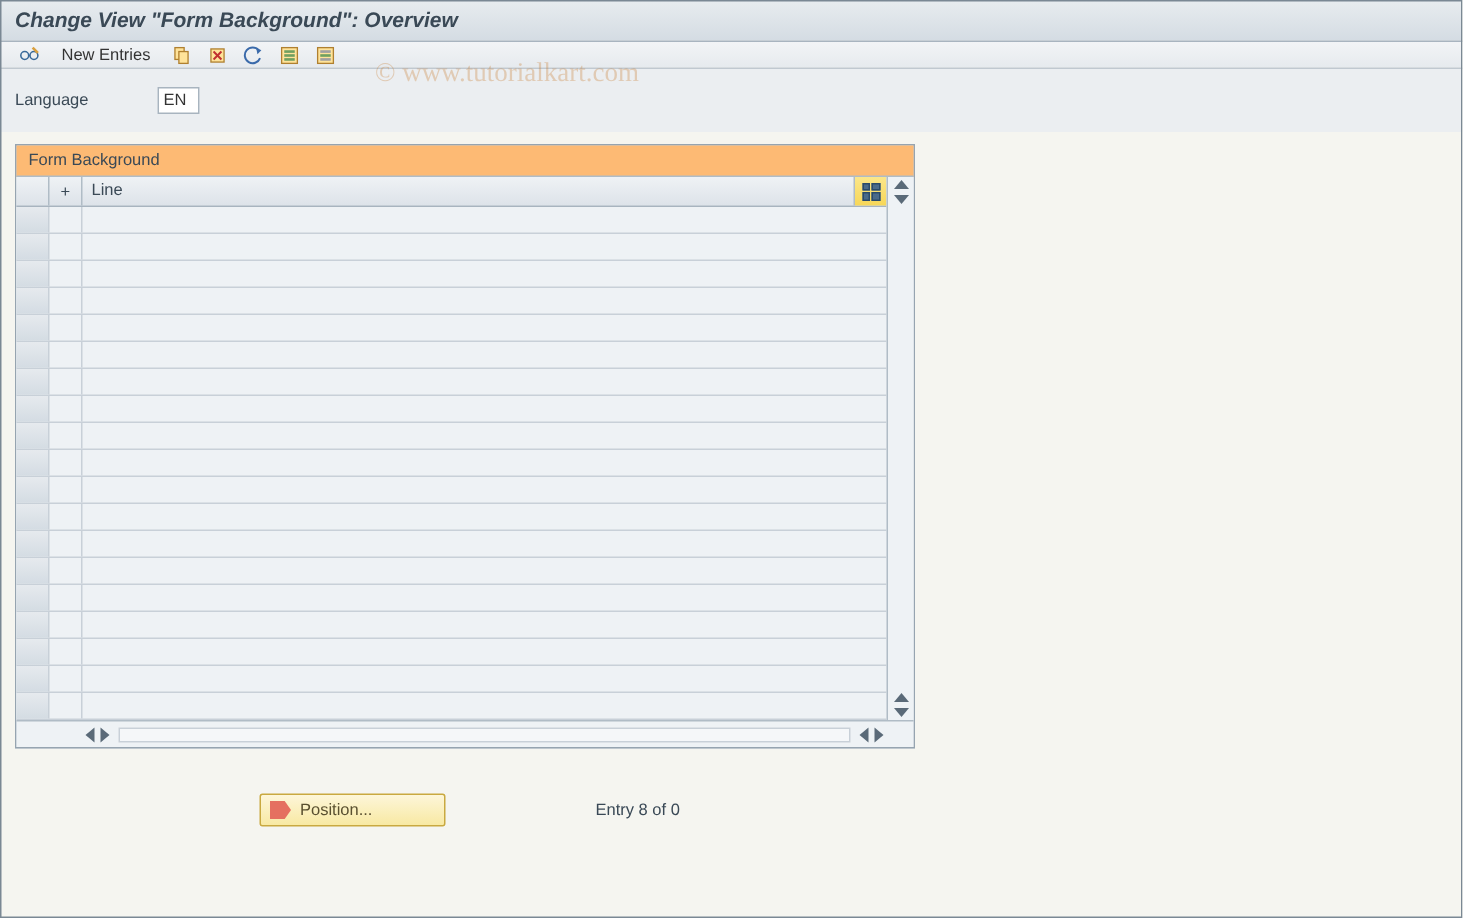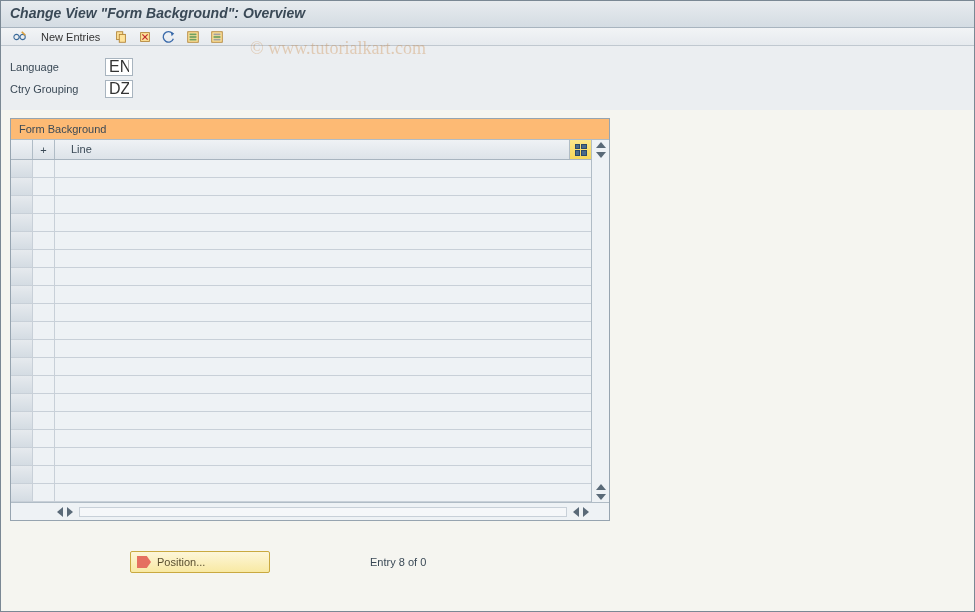--- a/index.html
+++ b/index.html
@@ -76,21 +76,21 @@
     }
     .form-label {
       width: 95px;
       color: #3a4956;
     }
     .form-input {
       border: 1px solid #a8b4bf;
       background: #fff;
       height: 18px;
       width: 28px;
-      font-size: 16px;
+      font-size: 11px;
       padding: 0 3px;
       text-align: left;
       color: #333;
     }
     .form-input.empty { width: 38px; background: #e3e7eb; }
     .table-container {
       margin: 8px 10px 0 10px;
       width: 600px;
       border: 1px solid #96a4b0;
       background: #d9e1e8;
@@ -124,21 +124,20 @@
       border-right: 1px solid #b0bcc6;
       display: flex;
       align-items: center;
       justify-content: center;
       color: #3a4956;
     }
     .th-line {
       flex: 1;
       padding: 3px 6px;
       color: #3a4956;
-      margin-left: 10px;
     }
     .th-cfg {
       width: 22px;
       border-left: 1px solid #b0bcc6;
       display: flex;
       align-items: center;
       justify-content: center;
       background: linear-gradient(to bottom, #fbe68a 0%, #f7d758 100%);
     }
     .cfg-icon {
@@ -202,32 +201,33 @@
     .hscroll .harrow.right { border-left: 6px solid #5a6a78; }
     .hscroll .track { flex: 1; margin: 0 4px; background: #f5f7f9; height: 10px; border: 1px solid #c8d0d8; }
     .footer {
       margin-top: 30px;
       padding-left: 130px;
       display: flex;
       align-items: center;
       gap: 100px;
     }
     .pos-btn {
-      width: 140px;
+      width: 124px;
       height: 22px;
       border: 1px solid #c9a940;
       background: linear-gradient(to bottom, #fdf6d9 0%, #f8e9a3 100%);
       cursor: pointer;
       font-size: 11px;
       color: #5a5030;
       display: inline-flex;
       align-items: center;
       gap: 6px;
       padding: 0 6px;
       border-radius: 2px;
+      margin-left: 43px;
     }
     .pos-btn .picon {
       width: 14px; height: 12px;
       background: #e57060;
       clip-path: polygon(0 0, 70% 0, 100% 50%, 70% 100%, 0 100%);
     }
     .entry-text { color: #3a4956; }
     .outer-border {
       position: absolute;
       inset: 0;
@@ -291,24 +291,20 @@
     </svg>
   </button>
 </div>
 
 <div class="watermark">© www.tutorialkart.com</div>
 
 <div class="form-area">
   <div class="form-row">
     <span class="form-label">Language</span>
     <input class="form-input" readonly="" value="EN" style="">
-  </div>
-  <div class="form-row">
-    <span class="form-label">Ctry Grouping</span>
-    <input class="form-input" readonly="" value="DZ" style="">
   </div>
 </div>
 
 <div class="table-container">
   <div class="table-title">Form Background</div>
   <div class="table-grid-wrap">
     <div class="table-main">
       <div class="thead">
         <div class="th-sel"></div>
         <div class="th-plus">+</div>

